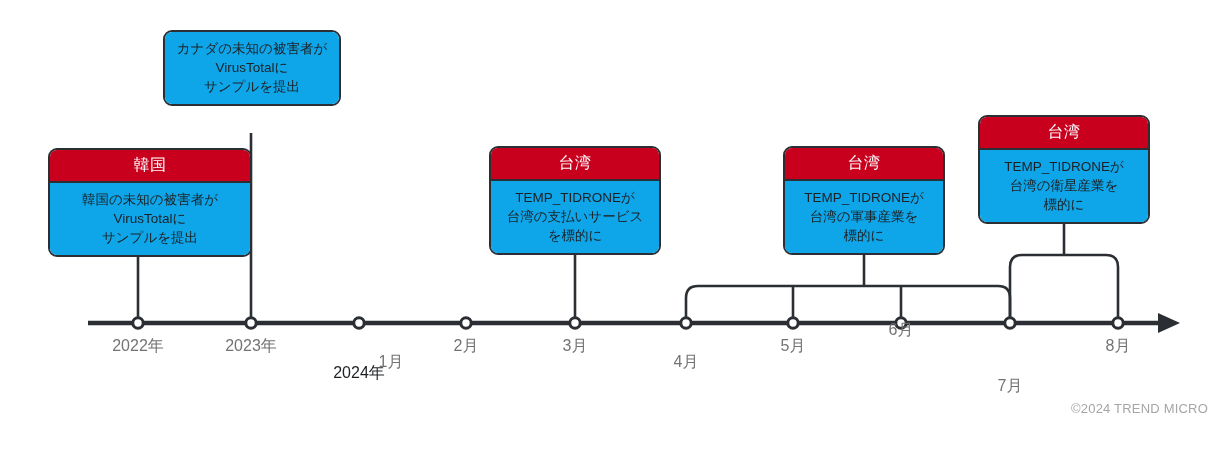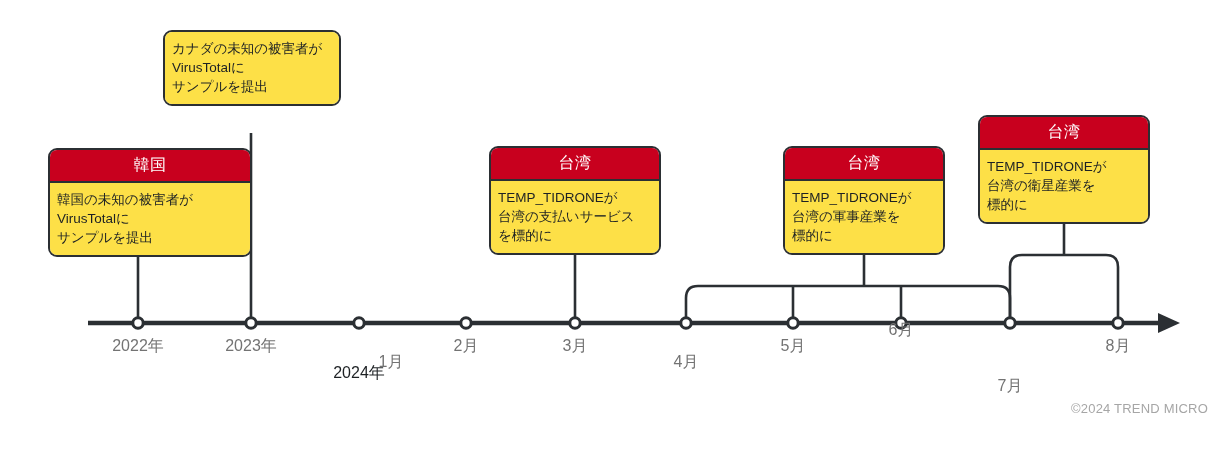--- a/index.html
+++ b/index.html
@@ -45,24 +45,25 @@
     text-align: center;
     font-size: 16px;
     line-height: 1;
     font-weight: 400;
     padding: 7px 4px 8px 4px;
     border-bottom: 2px solid #2b2f33;
     letter-spacing: .5px;
   }
   .card-body {
     color: #1d2124;
+    text-align: center;
     font-size: 13.5px;
     line-height: 1.42;
     padding: 7px 7px 8px 7px;
-    background: #fde047;
+    background: #0ea5e9;
   }
   .card-body .line {
     display: block;
     white-space: nowrap;
   }
 
   
   .tick-label {
     position: absolute;
     text-align: center;

